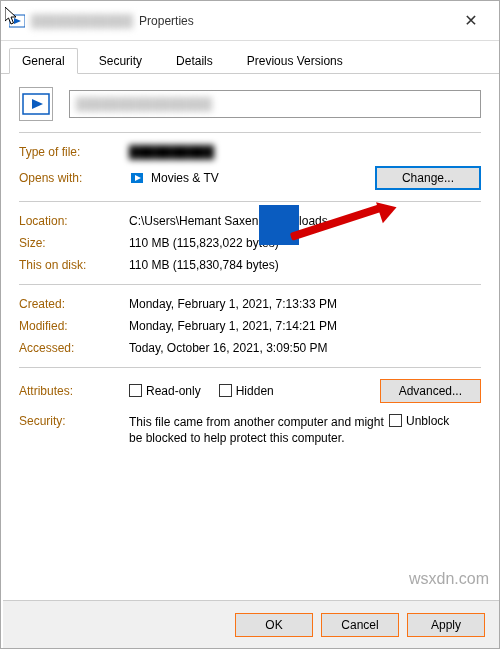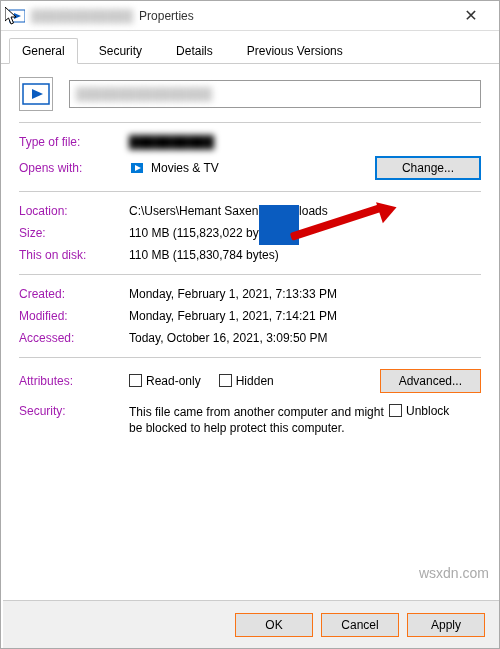--- a/index.html
+++ b/index.html
@@ -1,43 +1,43 @@
 <!DOCTYPE html>
 <html><head>
   <meta charset="utf-8">
   <style>
     * { box-sizing: border-box; font-family: "Segoe UI", Tahoma, sans-serif; font-size: 12px; }
     body { margin: 0; background: #fff; }
     .window { width: 500px; height: 649px; border: 1px solid #aaa; background: #fff; position: relative; }
-    .titlebar { height: 30px; display: flex; align-items: center; padding: 0 8px; border-bottom: 1px solid #ddd; }
+    .titlebar { height: 40px; display: flex; align-items: center; padding: 0 8px; border-bottom: 1px solid #ddd; }
     .titlebar .icon { width: 16px; height: 16px; margin-right: 6px; }
     .titlebar .title { flex: 1; color: #333; display: flex; align-items: center; gap: 6px; }
     .blur { filter: blur(3px); display: inline-block; color: #ccc; }
     .close-x { width: 40px; text-align: center; font-size: 16px; color: #333; cursor: default; }
     .cursor-arrow { position: absolute; top: 6px; left: 4px; font-size: 18px; color: #000; pointer-events: none; }
     .tabs { display: flex; padding: 6px 8px 0 8px; border-bottom: 1px solid #ccc; gap: 8px; }
     .tab { padding: 5px 12px; border: 1px solid transparent; cursor: default; position: relative; top: 1px; }
     .tab.active { border: 1px solid #ccc; border-bottom: 1px solid #fff; background: #fff; border-radius: 2px 2px 0 0; }
     .content { padding: 10px 18px; }
     .row { display: flex; align-items: center; min-height: 22px; padding: 3px 0; }
     .file-icon { width: 34px; height: 34px; border: 1px solid #aaa; background: #fff; display: flex; align-items: center; justify-content: center; margin-right: 16px; }
     .file-icon svg { width: 28px; height: 28px; }
     .filename-box { flex: 1; height: 28px; border: 1px solid #999; display: flex; align-items: center; padding: 0 6px; }
     .hr { border: none; border-top: 1px solid #ccc; margin: 8px 0; }
-    .label { width: 110px; color: #a21caf; }
+    .label { width: 110px; color: #a16207; }
     .value { color: #000; }
     .opens-icon { width: 16px; height: 16px; margin-right: 6px; vertical-align: middle; }
     .btn { border: 1px solid #f97316; background: #e1e1e1; padding: 4px 18px; min-width: 80px; text-align: center; cursor: default; }
     .btn.highlight { border: 2px solid #0078d7; padding: 3px 25px; }
     .spacer { flex: 1; }
     .checkbox { display: inline-flex; align-items: flex-start; margin-right: 18px; }
     .checkbox .box { width: 13px; height: 13px; border: 1px solid #333; margin-right: 4px; background: #fff; }
     .footer { position: absolute; bottom: 0; left: 2px; right: 0; height: 48px; border-top: 1px solid #ccc; background: #f0f0f0; display: flex; align-items: center; justify-content: flex-end; gap: 8px; padding: 0 14px; }
     .footer .btn { min-width: 78px; }
-    .watermark { position: absolute; bottom: 67px; right: 10px; color: #aaa; font-size: 14px; }
+    .watermark { position: absolute; bottom: 60px; right: 10px; color: #aaa; font-size: 16px; }
     .overlay-square { position: absolute; top: 204px; left: 258px; width: 40px; height: 40px; background: #0a5cc0; z-index: 5; }
     .overlay-square::before,.overlay-square::after { content:''; position:absolute; background:#3a8de0; }
     .overlay-square::before { top:0; right:0; bottom:0; width:50%; background:#0a5cc0; }
     .arrow { position: absolute; top: 232px; left: 290px; z-index: 6; }
     .arrow-line { width: 96px; height: 8px; background: #d40000; transform: rotate(-18deg); transform-origin: left center; border-radius: 2px; position: absolute; top: 0; left: 0; }
     .arrow-head { position: absolute; left: 88px; top: -34px; width: 0; height: 0; border-left: 18px solid #d40000; border-top: 11px solid transparent; border-bottom: 11px solid transparent; transform: rotate(-18deg); }
     .textwrap { flex: 1; max-width: 260px; line-height: 1.35; }
   </style>
 </head>
 <body>

